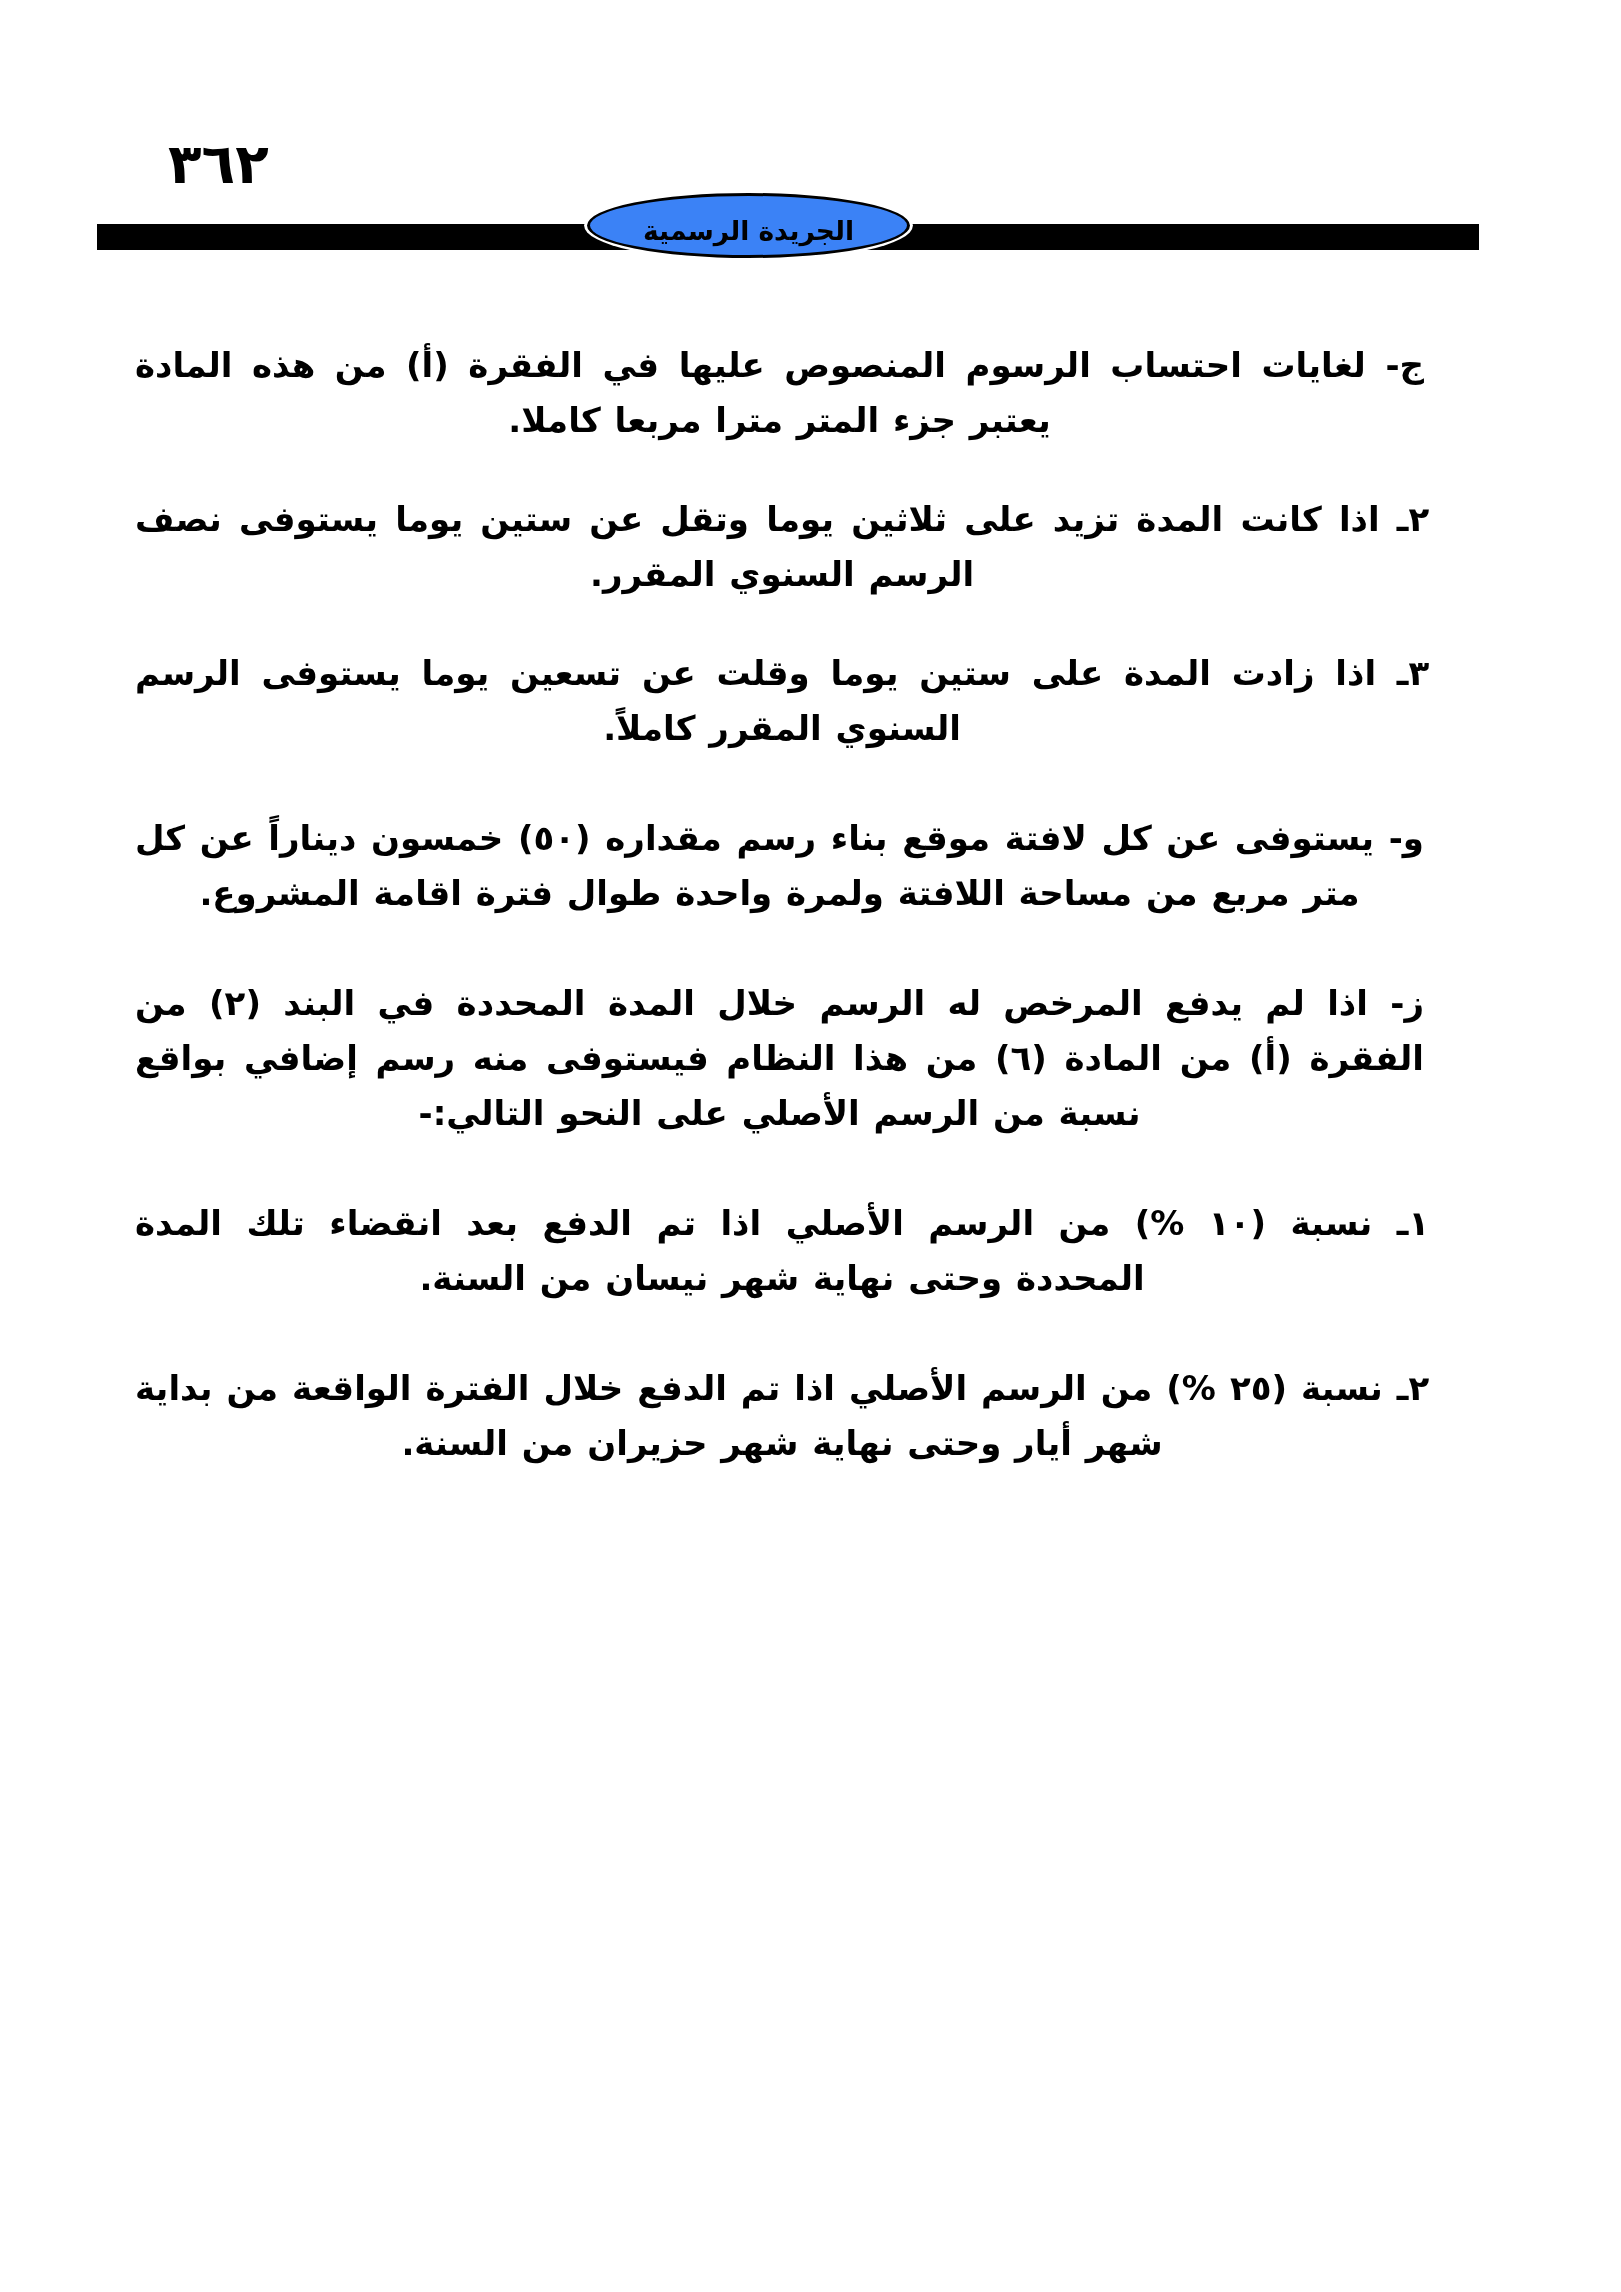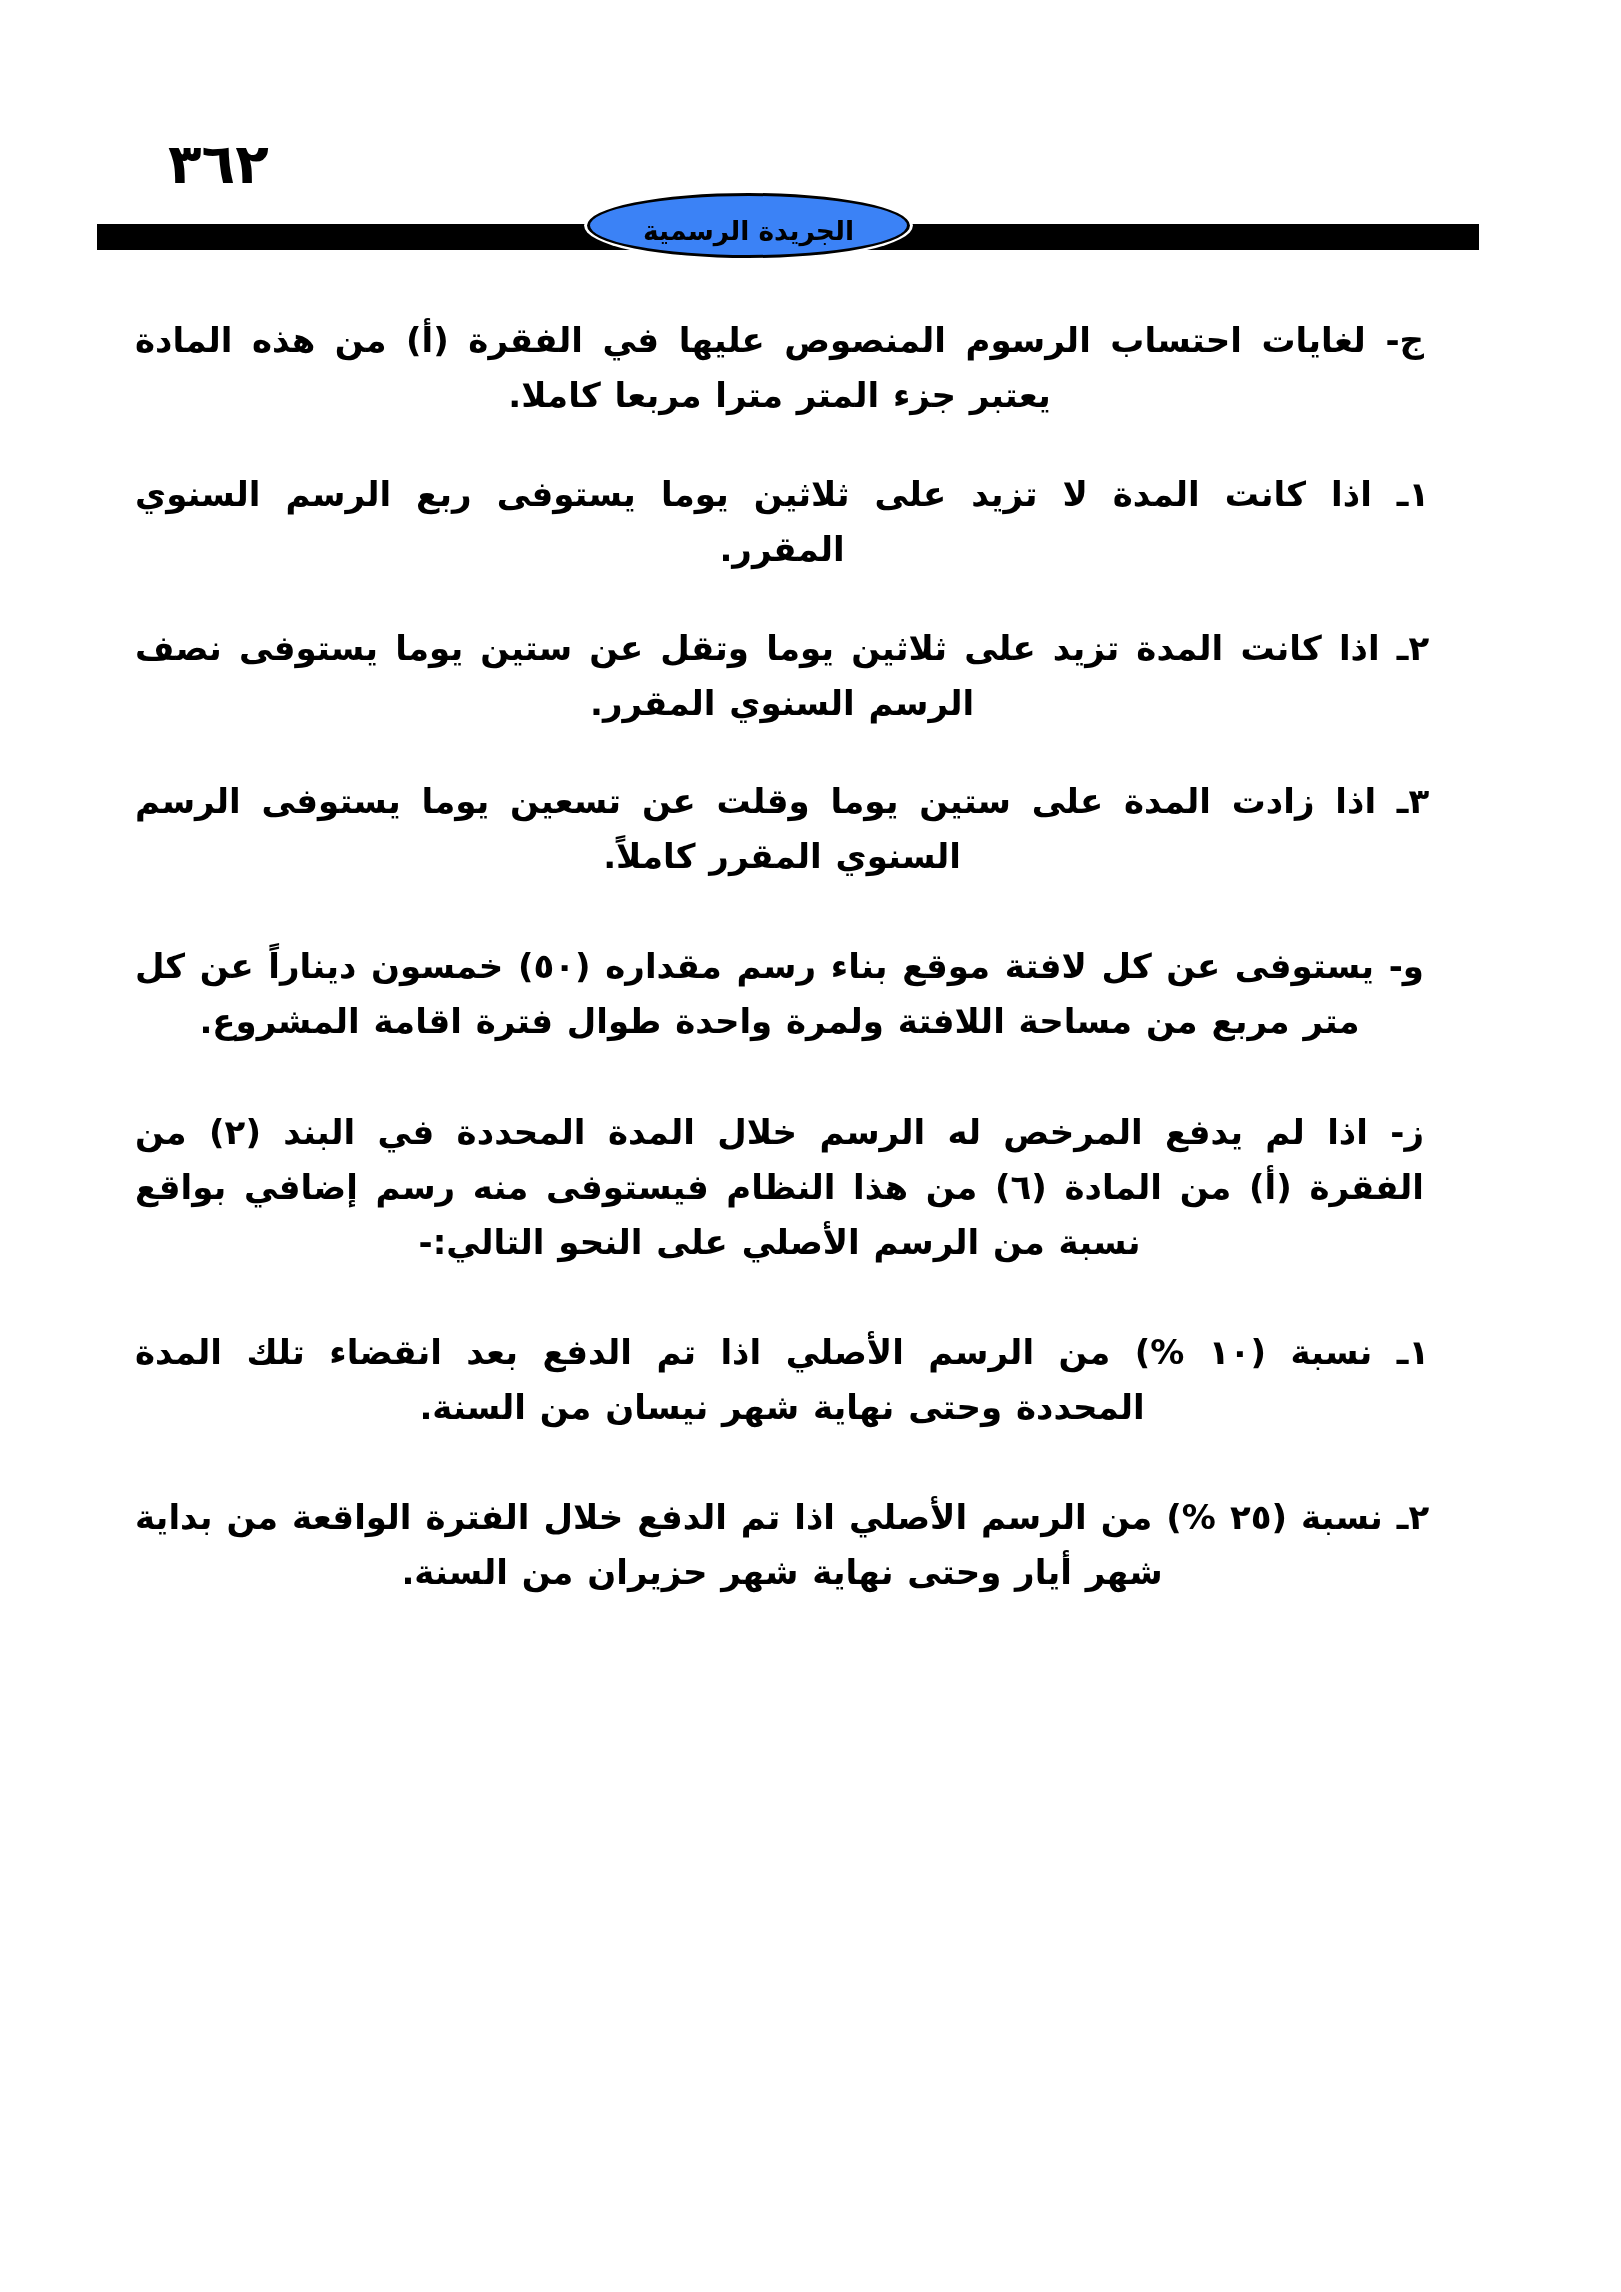--- a/index.html
+++ b/index.html
@@ -57,21 +57,21 @@
   .header-title {
     font-size: 26.5px;
     font-weight: bold;
     color: #000;
     direction: rtl;
     white-space: nowrap;
     padding-bottom: 3.9px;
   }
   .content {
     position: absolute;
-    top: 261px;
+    top: 286px;
     right: 145px;
     width: 1341px;
     direction: rtl;
     color: #000;
   }
   .para {
     font-size: 34px;
     font-weight: bold;
     line-height: 1.62;
     text-align: justify;
@@ -96,21 +96,20 @@
 
   <div class="header-band">
     <div class="header-rule"></div>
     <div class="header-ellipse">
       <span class="header-title">الجريدة الرسمية</span>
     </div>
   </div>
 
   <div class="content">
     <p class="para">ج- لغايات احتساب الرسوم المنصوص عليها في الفقرة (أ) من هذه المادة يعتبر جزء المتر مترا مربعا كاملا.</p>
-    <p class="para item">١ـ اذا كانت المدة لا تزيد على ثلاثين يوما يستوفى ربع الرسم السنوي المقرر.</p>
     <p class="para item">٢ـ اذا كانت المدة تزيد على ثلاثين يوما وتقل عن ستين يوما يستوفى نصف الرسم السنوي المقرر.</p>
     <p class="para item">٣ـ اذا زادت المدة على ستين يوما وقلت عن تسعين يوما يستوفى الرسم السنوي المقرر كاملاً.</p>
     <p class="para gap-top">و- يستوفى عن كل لافتة موقع بناء رسم مقداره (٥٠) خمسون ديناراً عن كل متر مربع من مساحة اللافتة ولمرة واحدة طوال فترة اقامة المشروع.</p>
     <p class="para gap-top">ز- اذا لم يدفع المرخص له الرسم خلال المدة المحددة في البند (٢) من الفقرة (أ) من المادة (٦) من هذا النظام فيستوفى منه رسم إضافي بواقع نسبة من الرسم الأصلي على النحو التالي:-</p>
     <p class="para item gap-top">١ـ نسبة (١٠ %) من الرسم الأصلي اذا تم الدفع بعد انقضاء تلك المدة المحددة وحتى نهاية شهر نيسان من السنة.</p>
     <p class="para item gap-top">٢ـ نسبة (٢٥ %) من الرسم الأصلي اذا تم الدفع خلال الفترة الواقعة من بداية شهر أيار وحتى نهاية شهر حزيران من السنة.</p>
   </div>
 
 </div>
 

